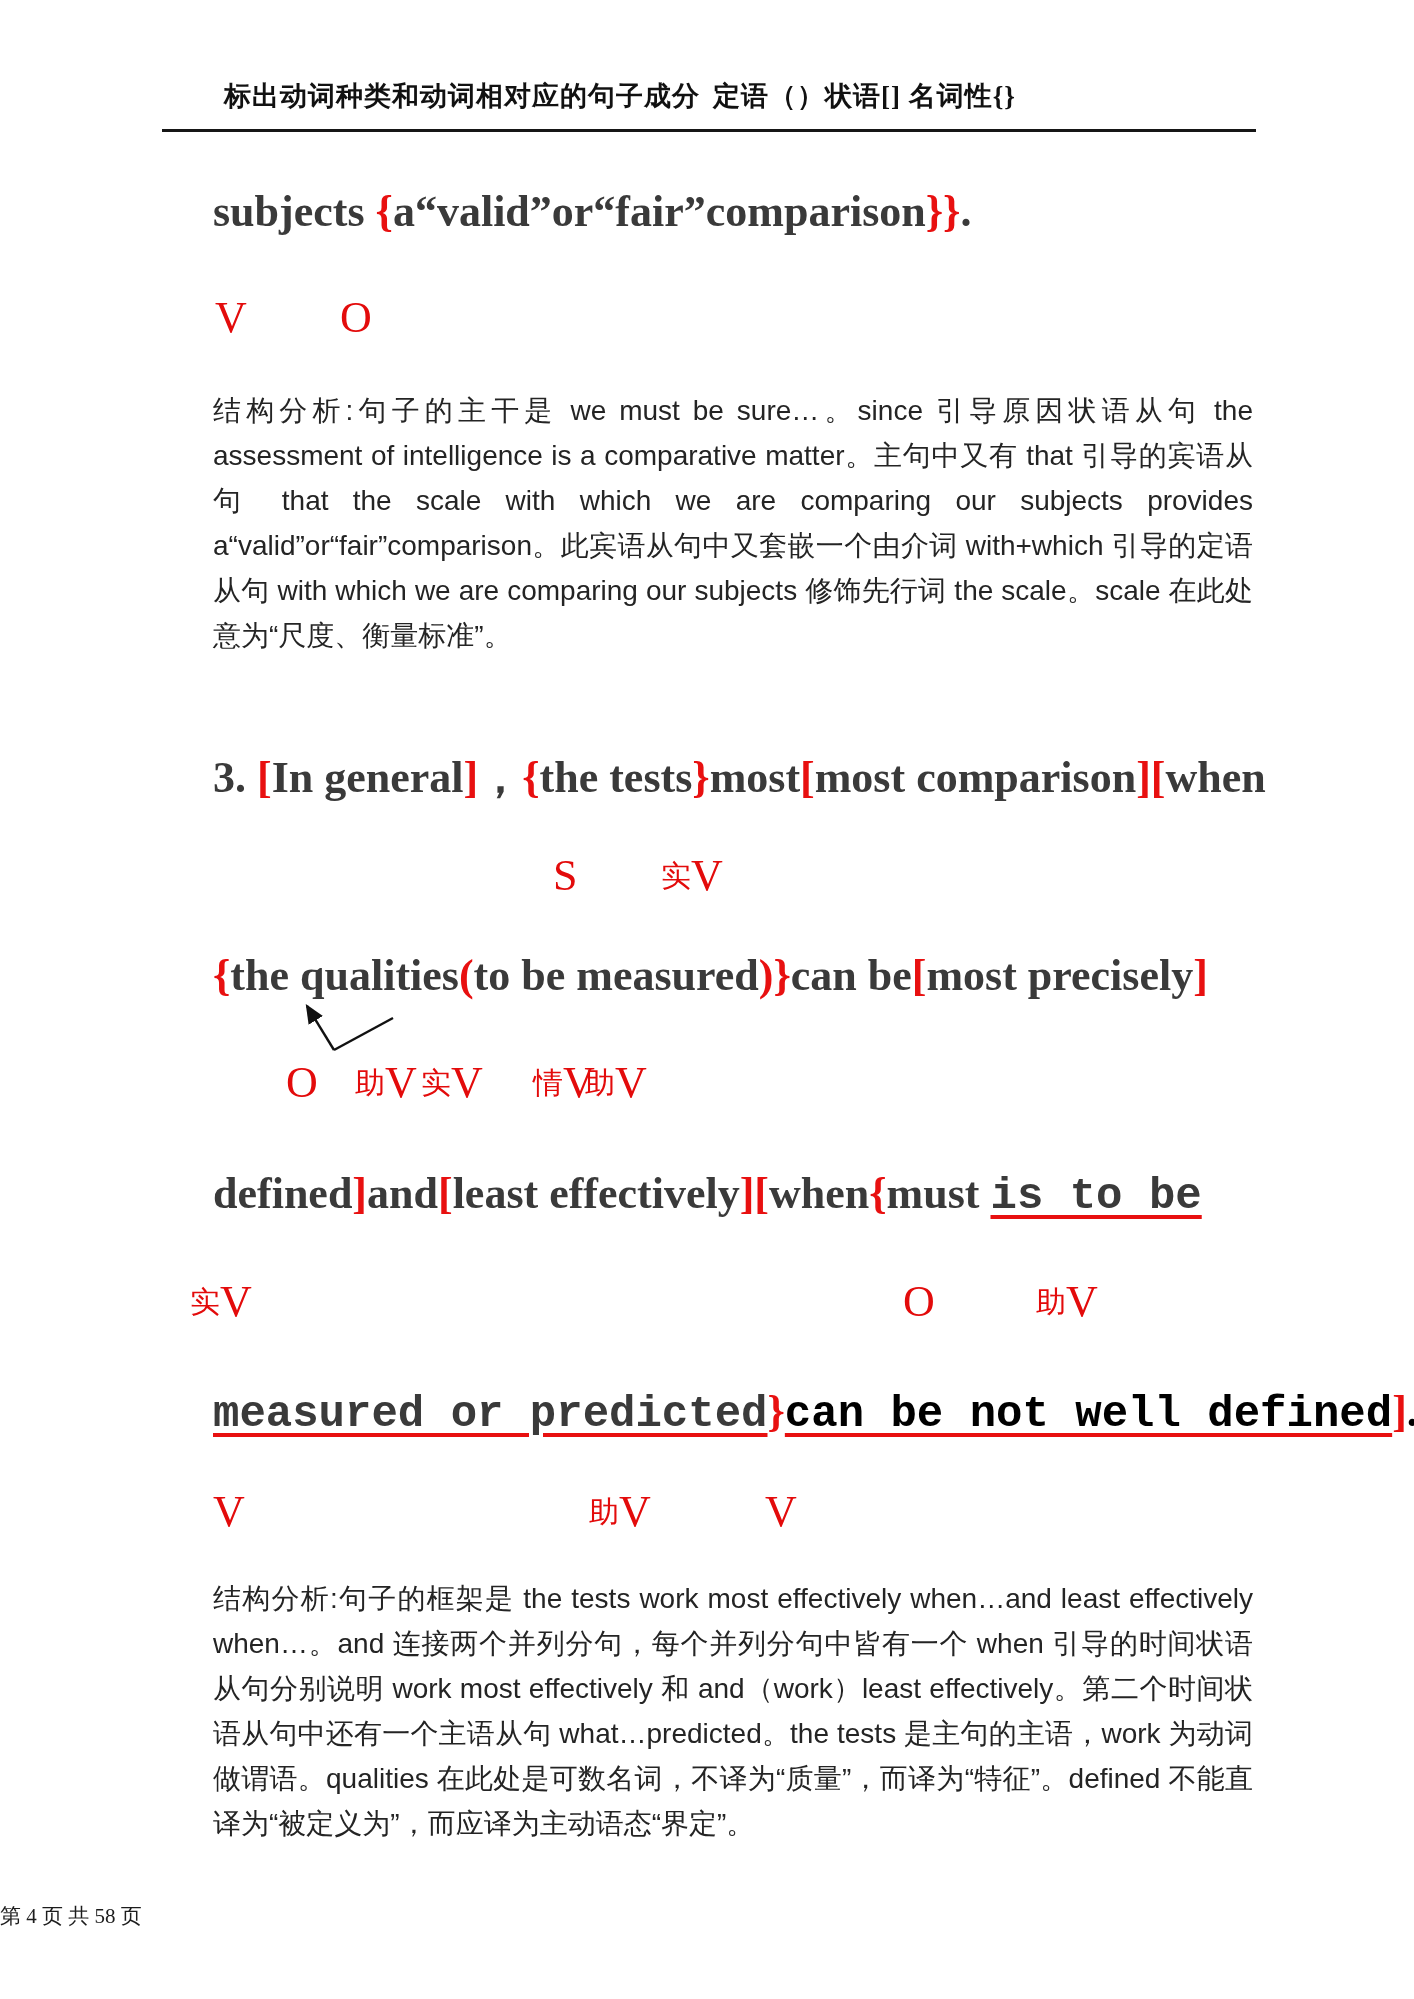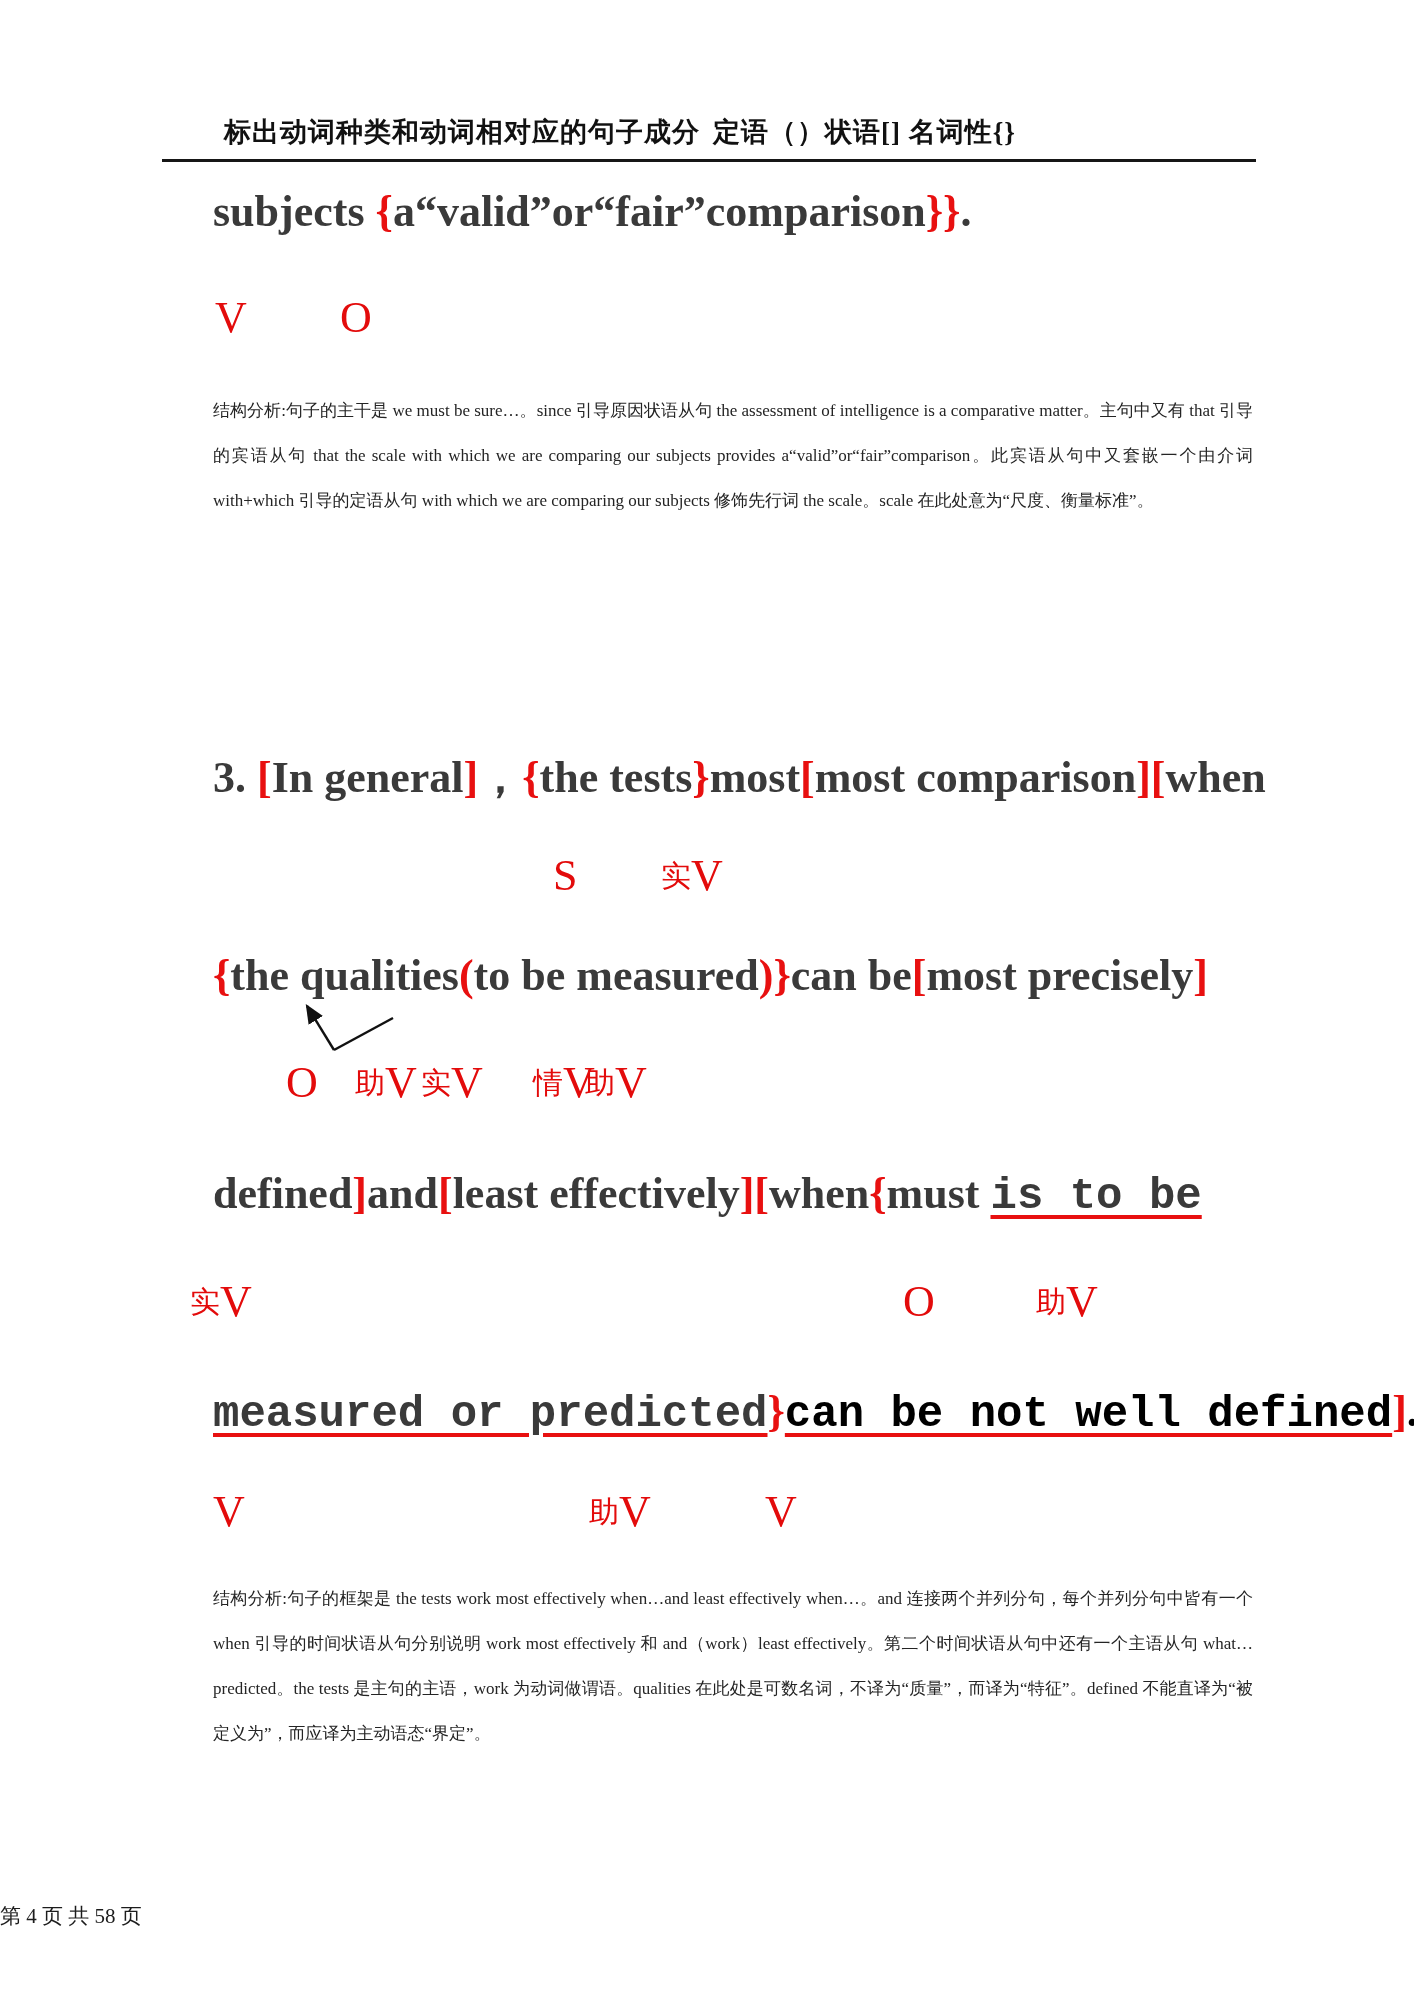--- a/index.html
+++ b/index.html
@@ -4,25 +4,24 @@
 <style>
   html,body{margin:0;padding:0;}
   body{
     width:1414px;height:1999px;position:relative;background:#ffffff;
     font-family:"Liberation Serif","DejaVu Serif",serif;color:#3a3a3a;
     overflow:hidden;
   }
   
   .header{
     position:absolute;left:162px;top:78px;width:1094px;
-    border-bottom:3px solid #161616;padding-bottom:9px;
+    border-bottom:3px solid #161616;padding-bottom:15px;
     display:flex;align-items:center;
     font-weight:bold;font-size:27px;color:#111;
     font-family:"Liberation Serif","DejaVu Serif",serif;
-    margin-top:36px;
   }
   .header .h-left{margin-left:62px;letter-spacing:1px;}
   .header .h-right{margin-left:auto;margin-right:240px;letter-spacing:1px;}
 
   
   .big-line{
     position:absolute;left:213px;white-space:nowrap;
     font-weight:bold;font-size:44px;color:#3a3a3a;
     font-family:"Liberation Serif","DejaVu Serif",serif;
   }
@@ -41,22 +40,22 @@
   .marker{
     position:absolute;top:0;color:#e30b0b;white-space:nowrap;
     font-family:"Liberation Serif","DejaVu Serif",serif;
   }
   .marker .pre{font-size:30px;vertical-align:4px;}
   .marker .main{font-size:44px;}
 
   
   .para{
     position:absolute;left:213px;width:1040px;
-    font-size:17px;line-height:45px;text-align:justify;color:#242424;
-    font-family:Liberation Serif, serif;
+    font-size:28px;line-height:45px;text-align:justify;color:#242424;
+    font-family:Liberation Sans, sans-serif;
   }
 
   .arrows{position:absolute;left:295px;top:996px;width:130px;height:62px;}
 
   .footer{
     position:absolute;top:1902px;left:0;width:100%;
     font-size:21px;color:#1c1c1c;
     font-family:"Liberation Serif","DejaVu Serif",serif;
   }
 </style>

